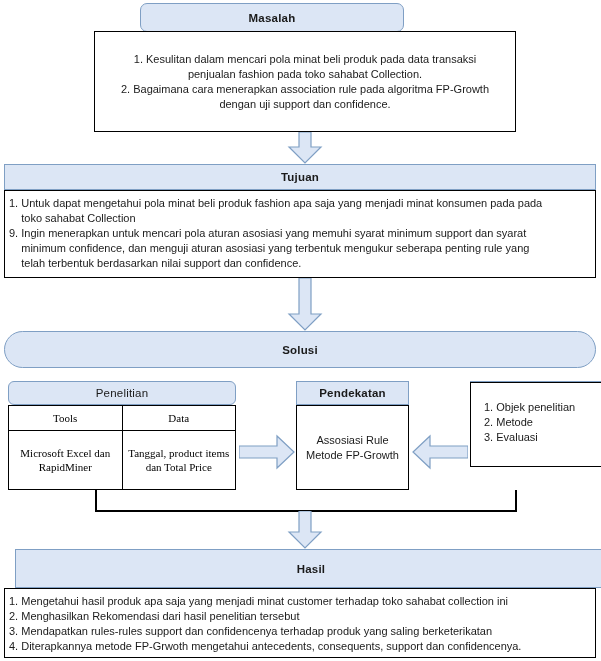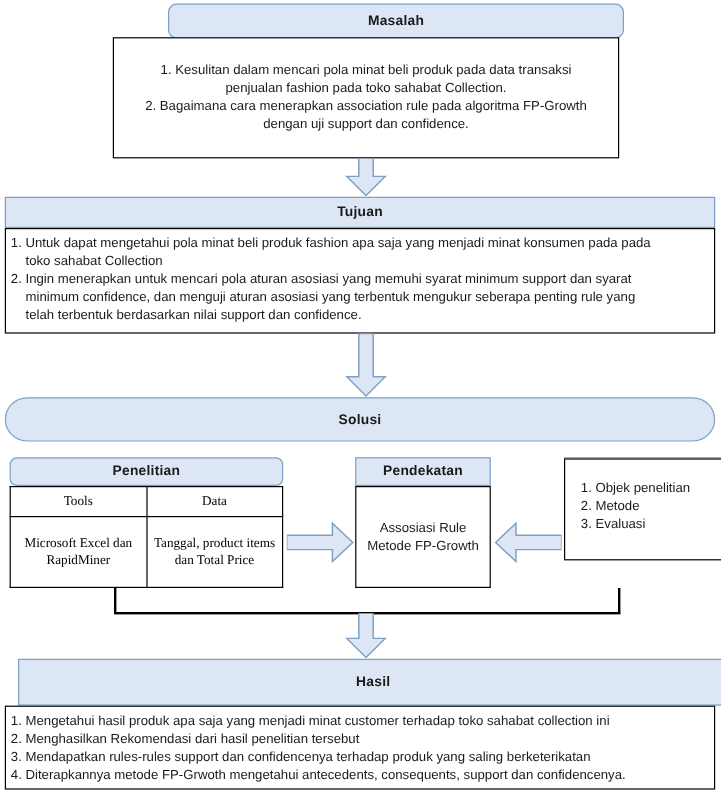--- a/index.html
+++ b/index.html
@@ -26,21 +26,21 @@
     justify-content: center;
     font-weight: bold;
     font-size: 11.5px;
     color: #1a1a1a;
     letter-spacing: .2px;
   }
   .hdr.round { border-radius: 7px; }
   .hdr.pill  { border-radius: 20px; }
   .hdr.sq    { border-radius: 0; }
   .hdr.sub {
-    font-weight: bold;
+    font-weight: normal;
     font-size: 11.5px;
     border-radius: 6px;
   }
   .hdr.subsq { border-radius: 0; }
 
   
   .box {
     background: #ffffff;
     border: 1.4px solid #000000;
   }
@@ -81,21 +81,21 @@
   
   .vline { background: #000000; width: 1.6px; }
   .hline { background: #000000; height: 1.6px; }
 
   
   .arrow svg { display: block; }
 </style>
 </head>
 <body>
 
-<div class="abs hdr round" style="left:140px; top:3px; width:380px; height:29px;">
+<div class="abs hdr round" style="left:140px; top:3px; width:264px; height:29px;">
   <span>Masalah</span>
 </div>
 
 <div class="abs box box-text centered" style="left:94px; top:31px; width:422px; height:101px;">
   <div style="width:100%;">
     <div class="listline">1. Kesulitan dalam mencari pola minat beli produk pada data transaksi</div>
     <div class="listline">penjualan fashion pada toko sahabat Collection.</div>
     <div class="listline">2. Bagaimana cara menerapkan association rule pada algoritma FP-Growth</div>
     <div class="listline">dengan uji support dan confidence.</div>
   </div>
@@ -107,21 +107,21 @@
   </svg>
 </div>
 
 <div class="abs hdr sq" style="left:4px; top:164px; width:592px; height:26px;">
   <span>Tujuan</span>
 </div>
 
 <div class="abs box box-text listbox" style="left:4px; top:190px; width:592px; height:88px;">
   <div class="listline">1. Untuk dapat mengetahui pola minat beli produk fashion apa saja yang menjadi minat konsumen pada pada</div>
   <div class="listline">    toko sahabat Collection</div>
-  <div class="listline">2. Ingin menerapkan untuk mencari pola aturan asosiasi yang memuhi syarat minimum support dan syarat</div>
+  <div class="listline">9. Ingin menerapkan untuk mencari pola aturan asosiasi yang memuhi syarat minimum support dan syarat</div>
   <div class="listline">    minimum confidence, dan menguji aturan asosiasi yang terbentuk mengukur seberapa penting rule yang</div>
   <div class="listline">    telah terbentuk berdasarkan nilai support dan confidence.</div>
 </div>
 
 <div class="abs arrow" style="left:287px; top:278px; width:36px; height:53px;">
   <svg width="36" height="53" viewBox="0 0 36 53">
     <polygon points="12,0 24,0 24,36 34,36 18,52 2,36 12,36" fill="#dce6f5" stroke="#7f9fc4" stroke-width="1.2"></polygon>
   </svg>
 </div>
 

